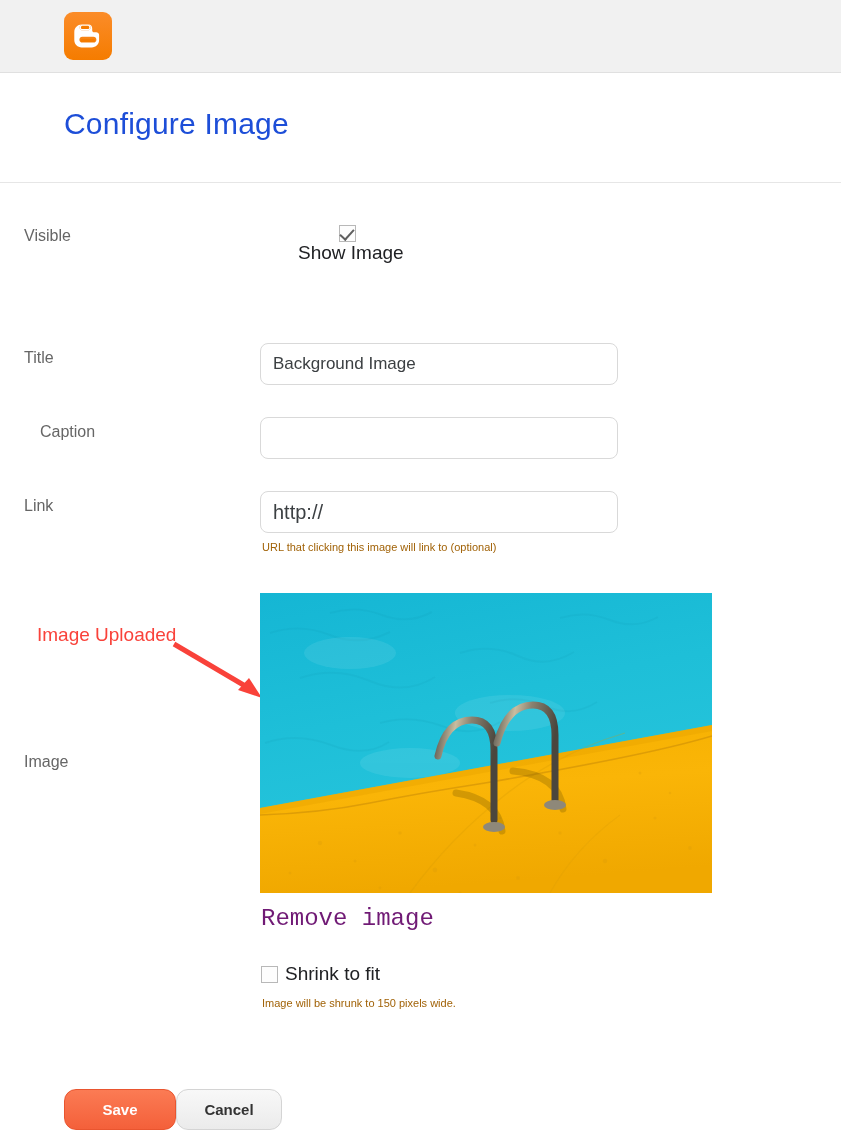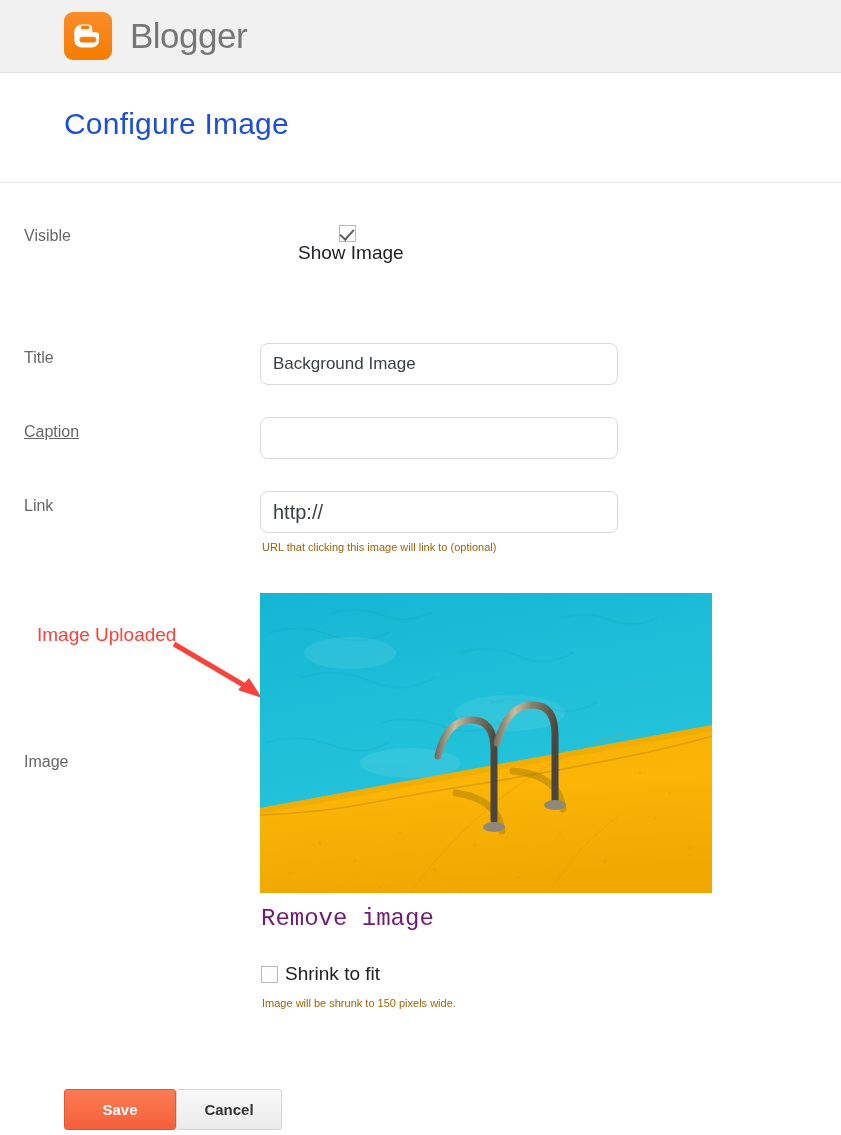--- a/index.html
+++ b/index.html
@@ -73,21 +73,21 @@
 
   
   .field-label {
     position: absolute;
     font-size: 16px;
     color: #666666;
     text-align: left;
   }
   .lbl-visible { left: 24px; top: 227px; width: 104px; }
   .lbl-title   { left: 24px; top: 349px; width: 128px; }
-  .lbl-caption { left: 24px; top: 423px; width: 128px; text-decoration: underline; }
+  .lbl-caption { left: 40px; top: 423px; width: 128px; }
   .lbl-link    { left: 24px; top: 497px; width: 128px; }
   .lbl-image   { left: 24px; top: 753px; width: 128px; }
 
   .text-input {
     position: absolute;
     left: 260px;
     width: 358px;
     height: 42px;
     box-sizing: border-box;
     border: 1px solid #d9d9d9;
@@ -191,21 +191,21 @@
 
   
   .btn {
     position: absolute;
     top: 1089px;
     height: 41px;
     box-sizing: border-box;
     font-family: "Liberation Sans", sans-serif;
     font-size: 15px;
     font-weight: bold;
-    border-radius: 3px;
+    border-radius: 12px;
     cursor: pointer;
     padding: 4px;
   }
   .btn-save {
     left: 64px;
     width: 112px;
     background: #f96b45;
     background: linear-gradient(180deg,#fb7b54 0%, #f4603a 100%);
     border: 1px solid #e9552f;
     color: #ffffff;
@@ -225,21 +225,20 @@
 <div class="header-bar">
   <div class="brand">
     <div class="brand-mark">
       <svg width="48" height="48" viewBox="0 0 48 48" aria-hidden="true">
         <path fill="#ffffff" d="M18.5 12.5h5.2c1.6 0 2.9 1.3 2.9 2.9s-1.3 2.9-2.9 2.9h-5.2c-1.6 0-2.9-1.3-2.9-2.9s1.3-2.9 2.9-2.9z"></path>
         <path fill="#ffffff" d="M32.2 20.3h-2.1c-1.1 0-1.9-0.9-1.9-1.9v-2.2c0-2-1.6-3.6-3.6-3.6h-6.9c-4.1 0-7.4 3.3-7.4 7.4v8.1c0 4.1 3.3 7.4 7.4 7.4h10c4.1 0 7.4-3.3 7.4-7.4v-5.4c0-1.3-1.6-2.4-2.9-2.4zm-13.7-7.8h5.2c1.6 0 2.9 1.3 2.9 2.9s-1.3 2.9-2.9 2.9h-5.2c-1.6 0-2.9-1.3-2.9-2.9s1.3-2.9 2.9-2.9zm11 18.1h-11.2c-1.6 0-2.9-1.3-2.9-2.9s1.3-2.9 2.9-2.9h11.2c1.6 0 2.9 1.3 2.9 2.9s-1.3 2.9-2.9 2.9z"></path>
         <path fill="#f57c00" d="M18.5 13.8h5.2c0.9 0 1.6 0.7 1.6 1.6s-0.7 1.6-1.6 1.6h-5.2c-0.9 0-1.6-0.7-1.6-1.6s0.7-1.6 1.6-1.6z"></path>
         <path fill="#f57c00" d="M18.3 26.9h11.2c0.9 0 1.6 0.7 1.6 1.6s-0.7 1.6-1.6 1.6h-11.2c-0.9 0-1.6-0.7-1.6-1.6s0.7-1.6 1.6-1.6z"></path>
       </svg>
     </div>
-    <div class="brand-word">Blogger</div>
   </div>
 </div>
 
 <div class="page-title">Configure Image</div>
 <div class="title-divider"></div>
 
 <div class="field-label lbl-visible">Visible</div>
 <div class="cbox-row cbox-visible">
   <span class="cbox checked"></span>
   <span class="cbox-label">Show Image</span>

